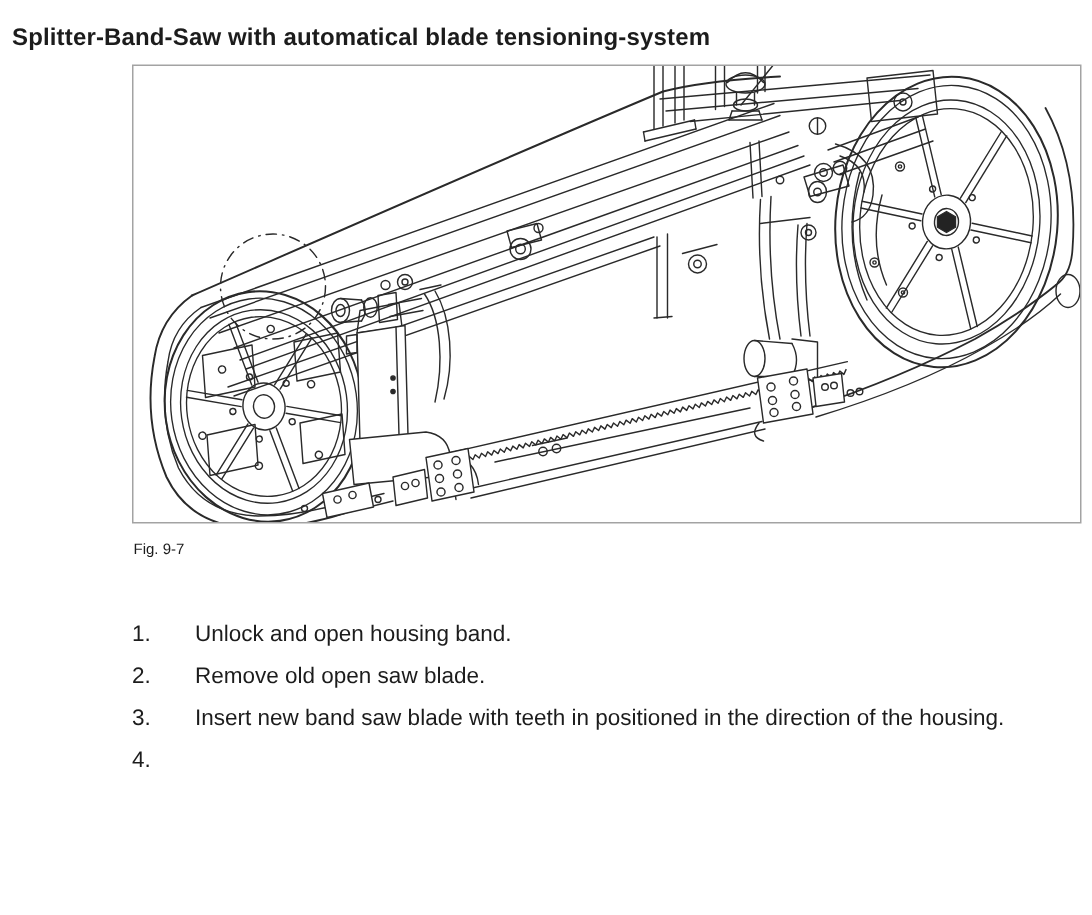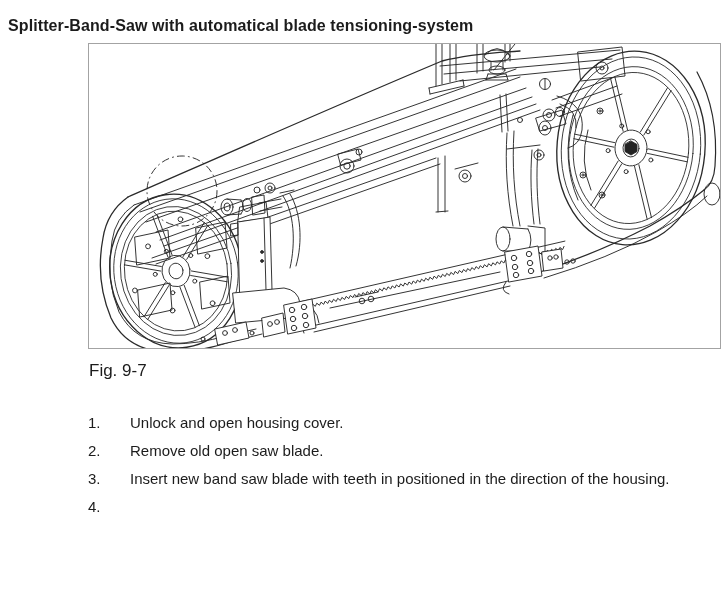--- a/index.html
+++ b/index.html
@@ -3,21 +3,21 @@
 <meta charset="utf-8">
 <style>
   html,body{margin:0;padding:0;background:#fff;}
   .page{position:relative;width:728px;height:516px;background:#fff;overflow:hidden;
         font-family:"Liberation Sans","DejaVu Sans",sans-serif;color:#1c1c1c;}
   .title{position:absolute;left:8px;top:6px;font-size:16px;font-weight:bold;
          letter-spacing:.1px;white-space:nowrap;}
   .fig-frame{position:absolute;left:88px;top:43px;width:631px;height:304px;
              border:1px solid #a3a3a3;background:#fff;}
   .fig-frame svg{display:block;width:631px;height:304px;}
-  .caption{position:absolute;left:89px;top:361px;font-size:17px;}
+  .caption{position:absolute;left:89px;top:361px;font-size:10px;}
   .steps{position:absolute;left:88px;top:412px;width:622px;list-style:none;margin:0;padding:0;
          font-size:15px;line-height:21px;}
   .step{display:grid;grid-template-columns:42px 1fr;margin-bottom:7px;}
   .step .num{}
   .step .note{grid-column:2;font-style:italic;margin-top:4px;}
   svg *{vector-effect:non-scaling-stroke;}
 </style>
 </head>
 <body>
 
@@ -271,21 +271,21 @@
         <path d="M631,141 L637,144.5 L637,151.5 L631,155 L625,151.5 L625,144.5 Z" fill="#232323"></path>
       </g>
     </svg>
   </div>
 
   <div class="caption">Fig. 9-7</div>
 
   <ol class="steps">
     <li class="step">
       <span class="num">1.</span>
-      <span class="txt">Unlock and open housing cover.</span>
+      <span class="txt">Unlock and open housing band.</span>
     </li>
     <li class="step">
       <span class="num">2.</span>
       <span class="txt">Remove old open saw blade.</span>
     </li>
     <li class="step">
       <span class="num">3.</span>
       <span class="txt">Insert new band saw blade with teeth in positioned in the direction of the housing.</span>
     </li>
     <li class="step">

